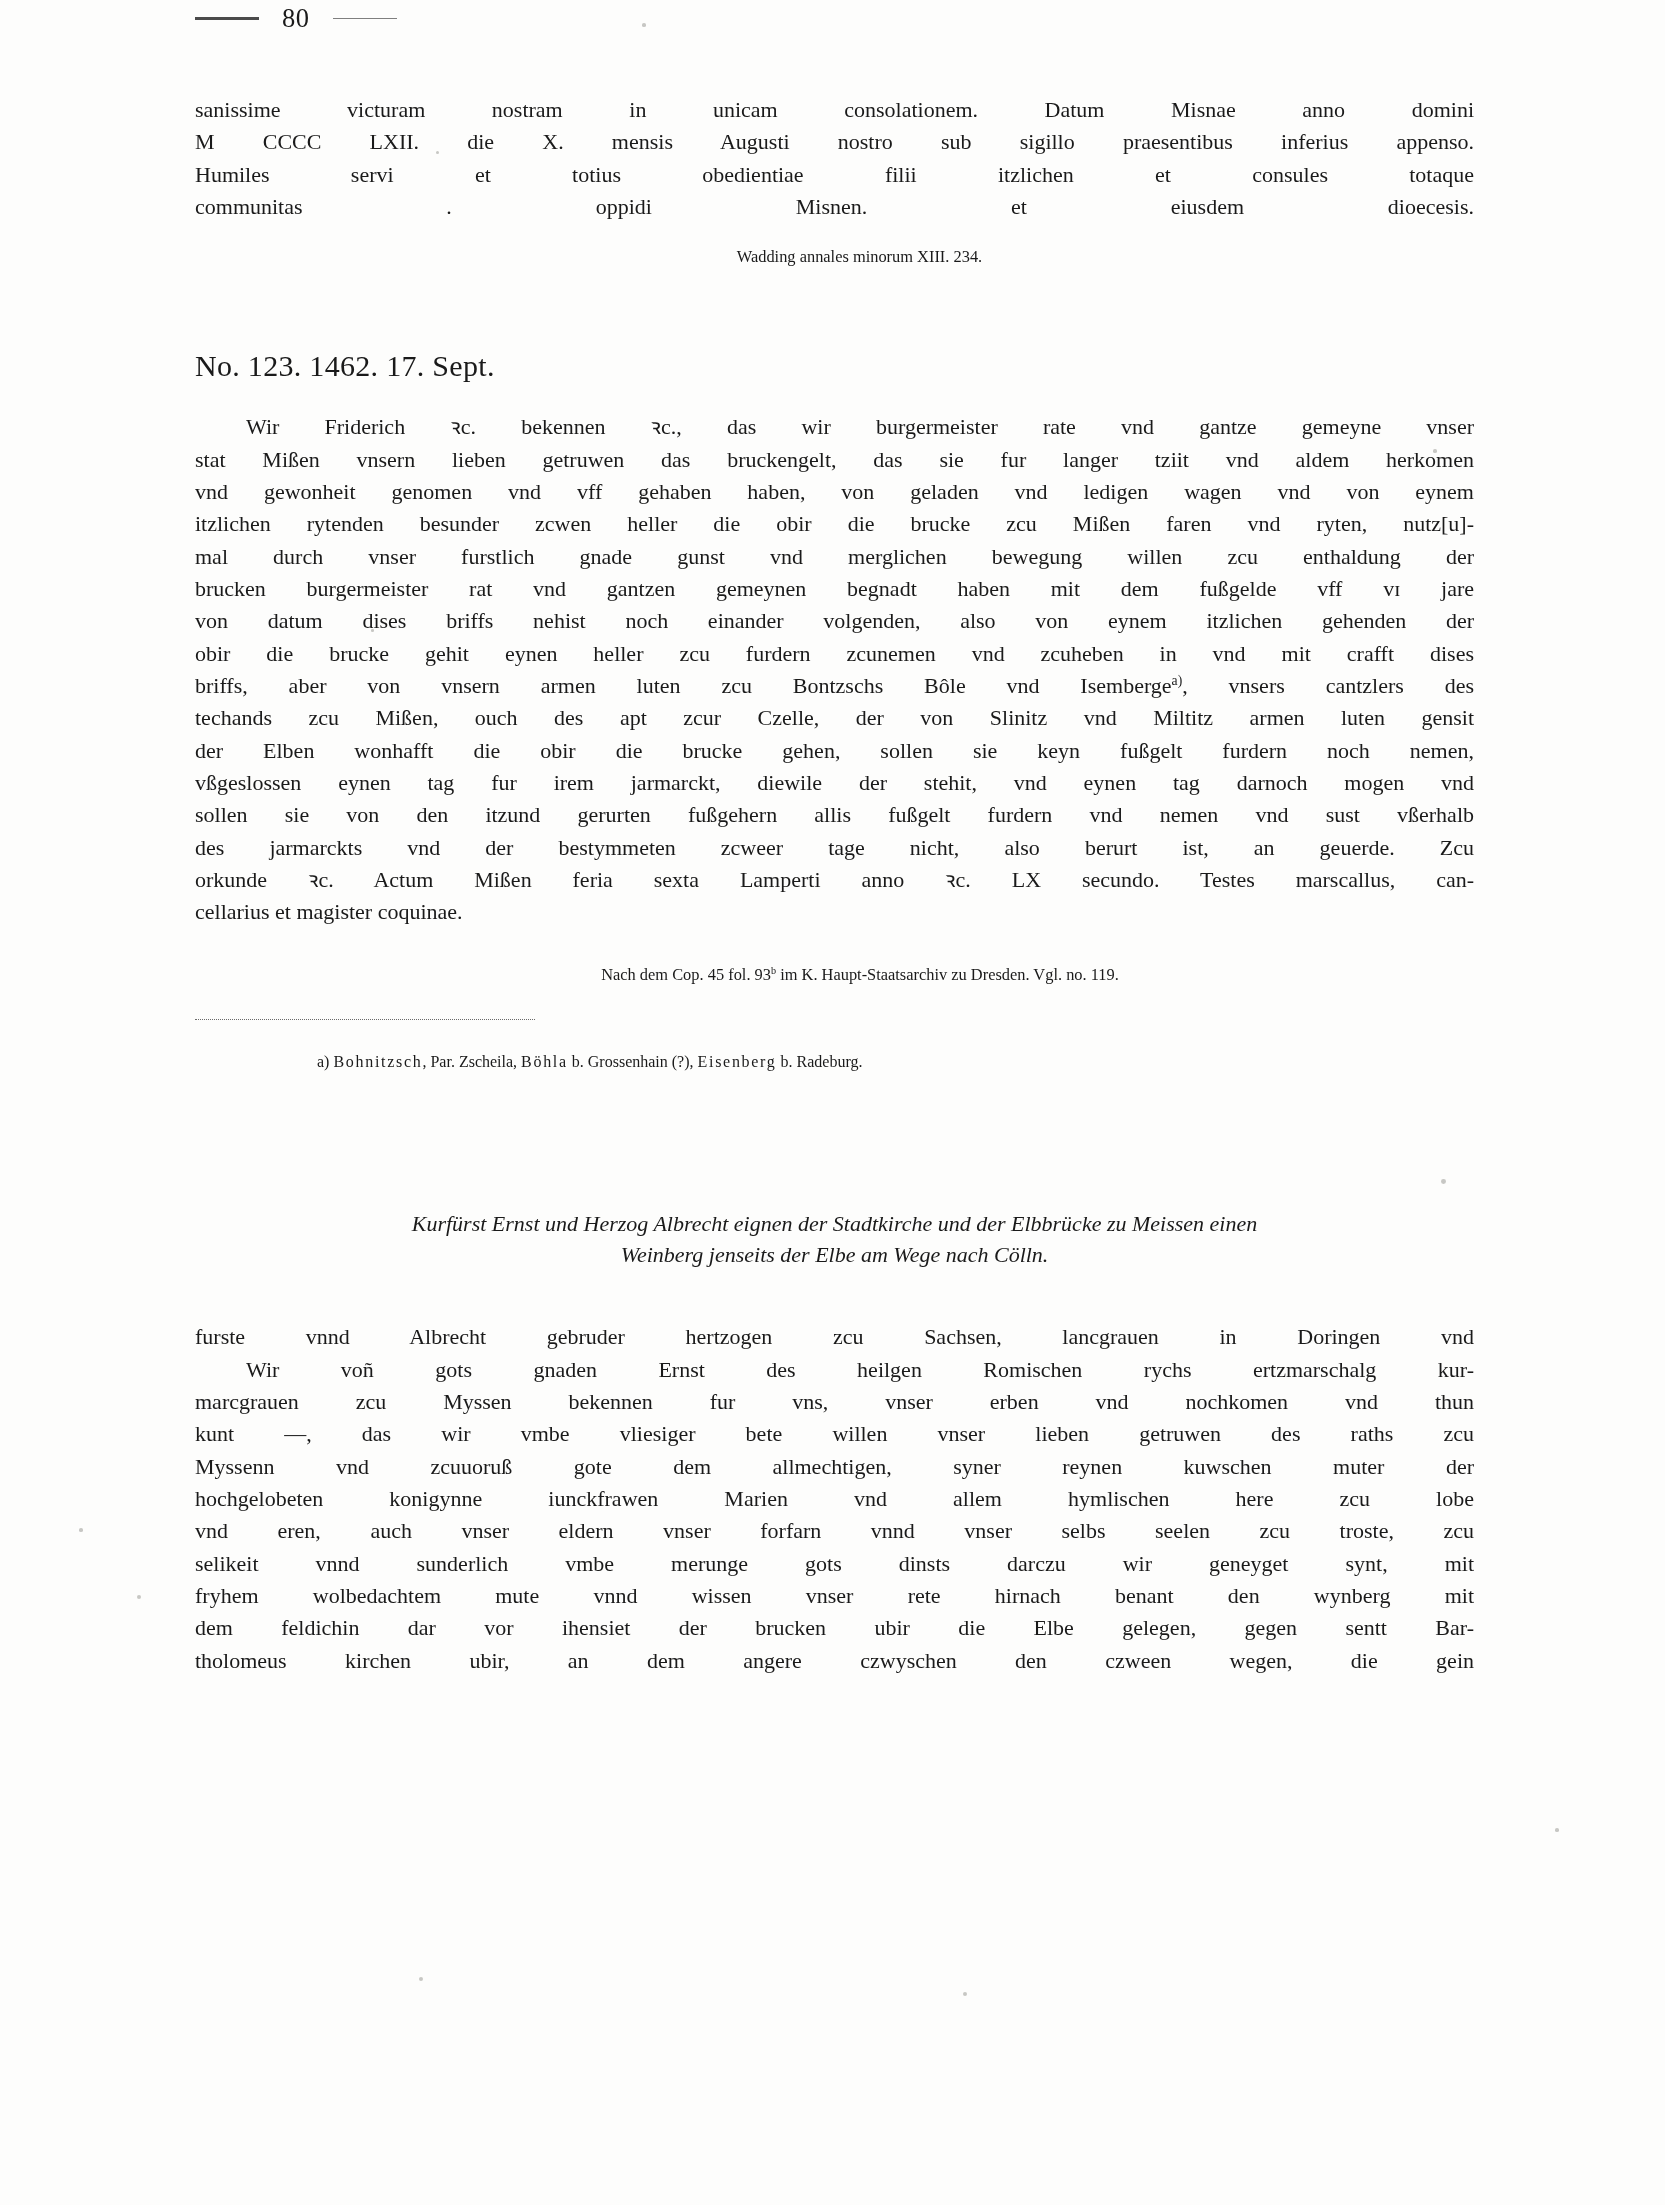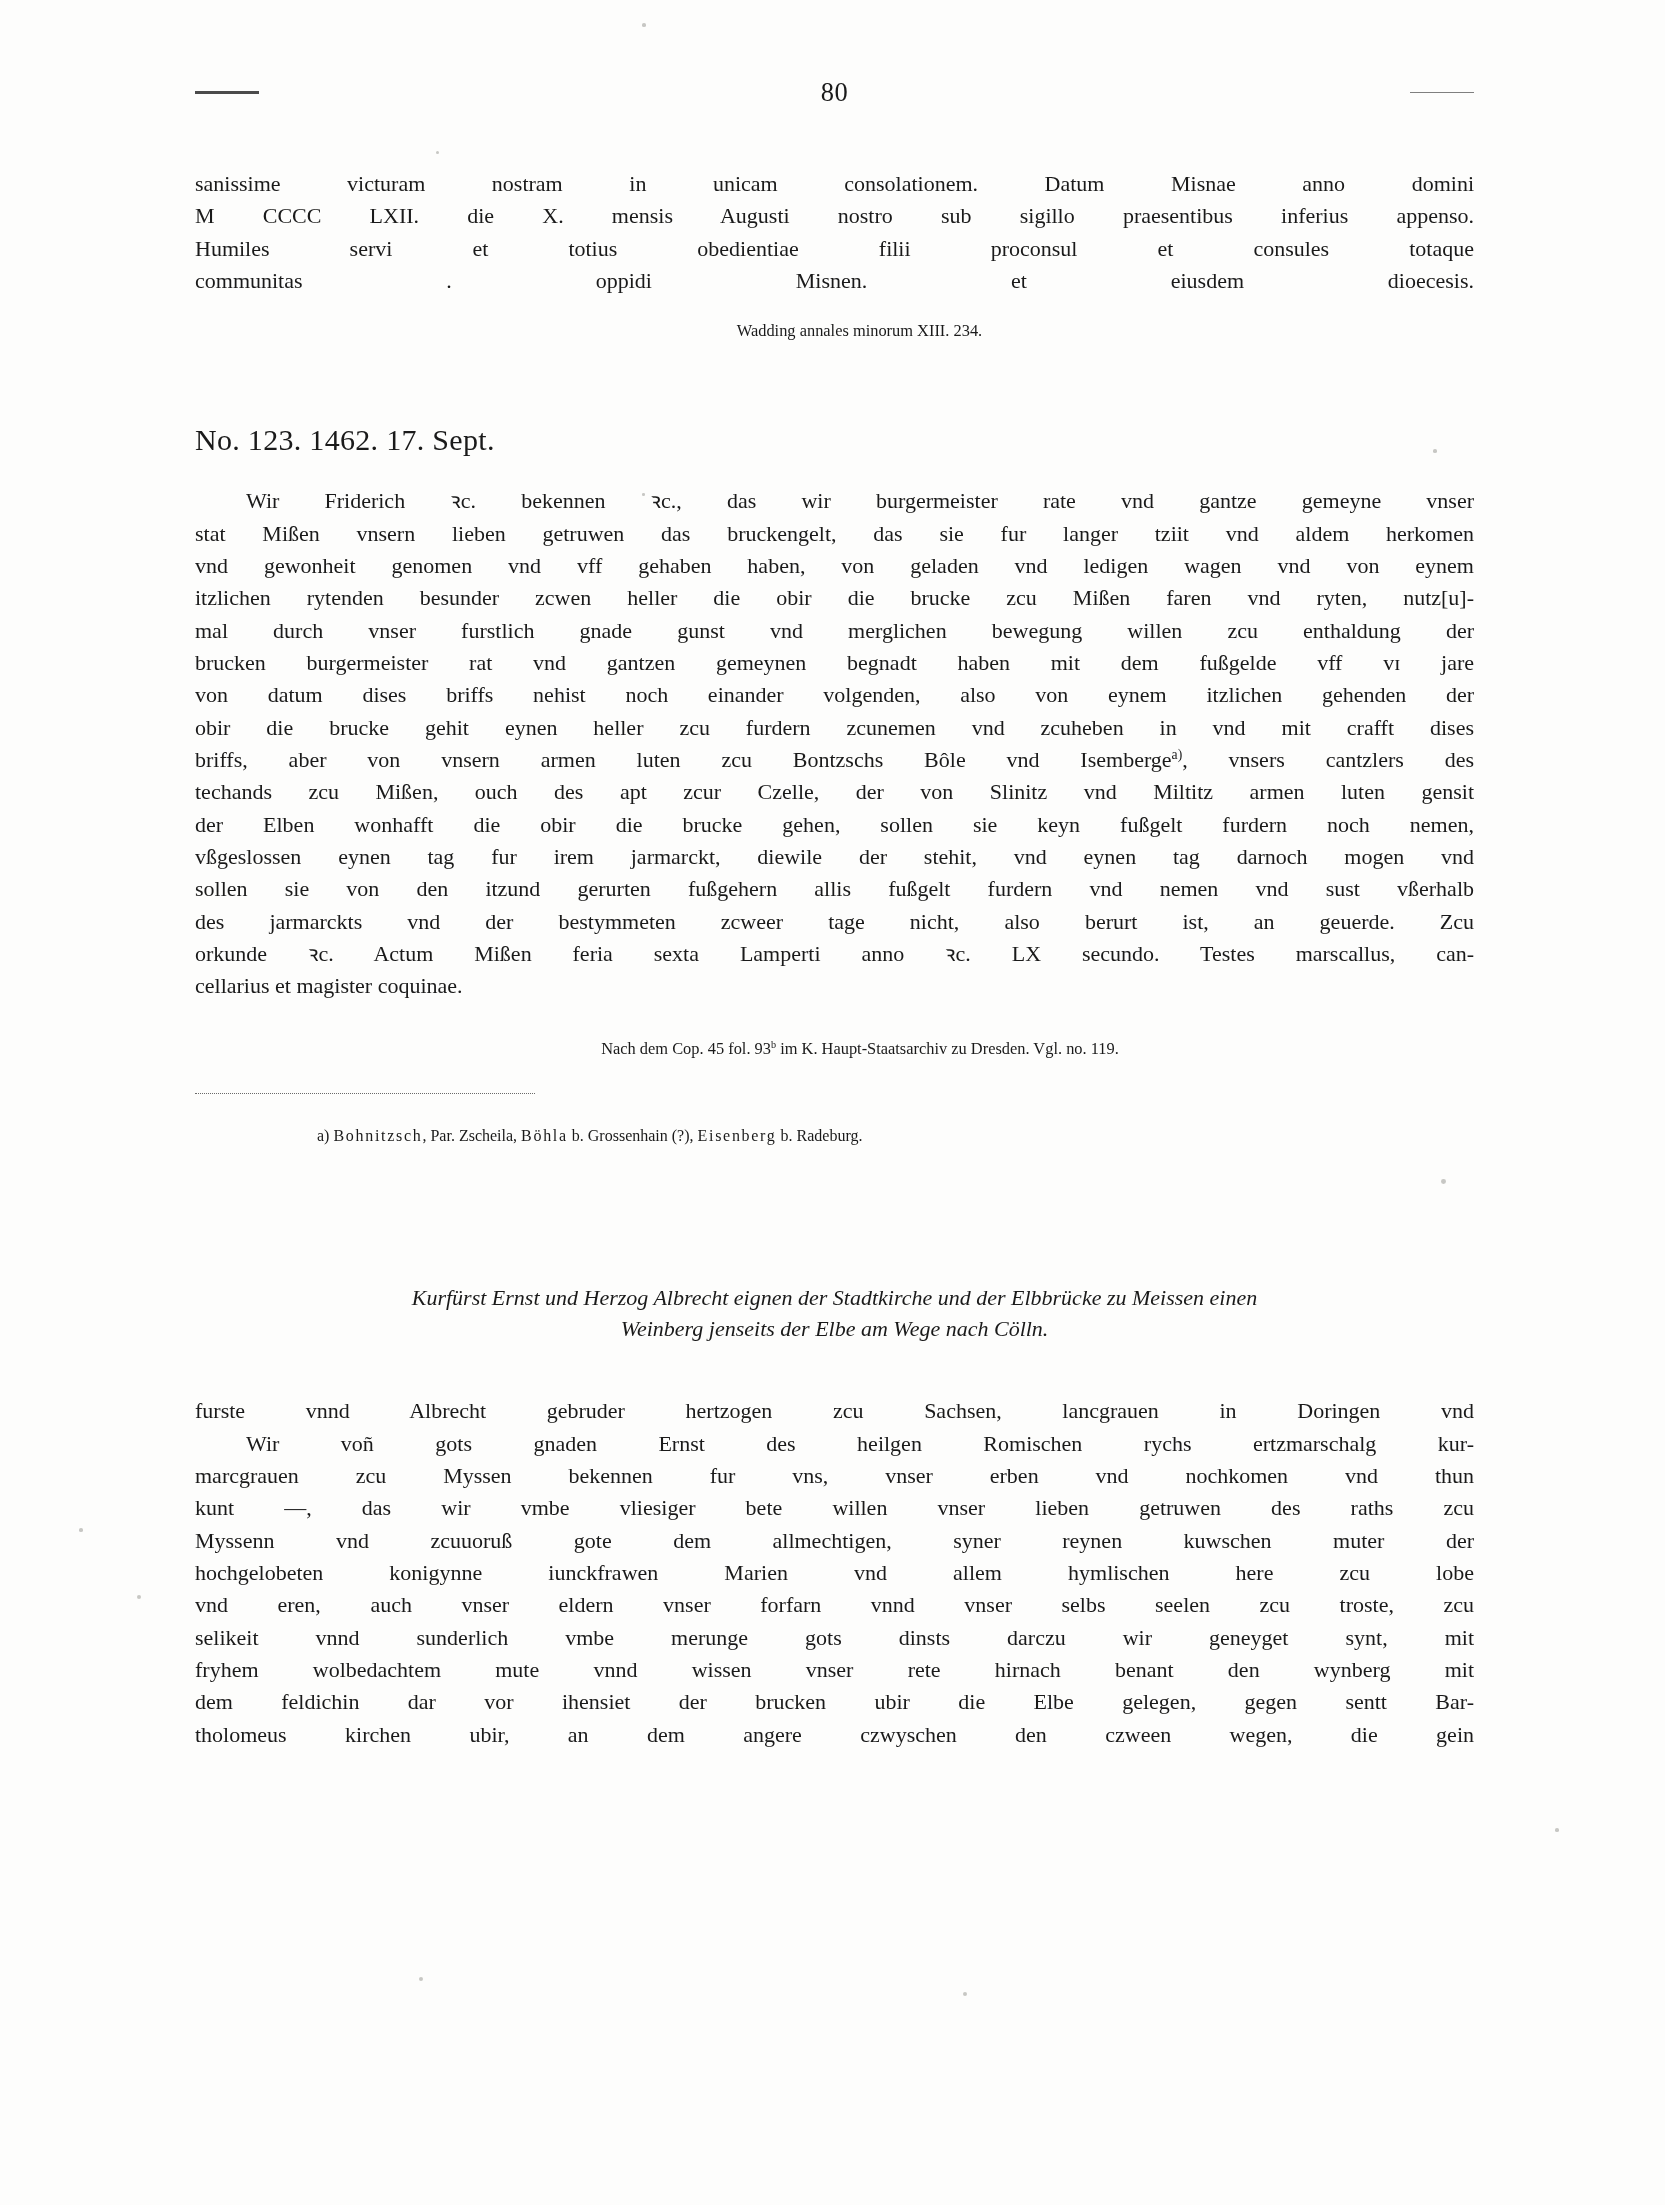--- a/index.html
+++ b/index.html
@@ -29,23 +29,22 @@
     position: absolute;
     left: 195px;
     top: 0;
     width: 1279px;
   }
 
   
   .runhead {
     display: flex;
     align-items: center;
-    justify-content: space-between;
+    justify-content: flex-start;
     gap: 23px;
-    margin-top: 74px;
     height: 37px;
   }
   .runhead .folio {
     font-size: 26.5px;
     letter-spacing: 0.5px;
   }
   .runhead .dash {
     display: block;
     width: 64px;
     height: 2.1px;
@@ -151,21 +150,21 @@
       <span class="dash"></span>
       <span class="folio">80</span>
       <span class="dash d2"></span>
     </div>
 
     <div class="gap-a"></div>
 
     <div class="par justified">
       <span class="ln">sanissime victuram nostram in unicam consolationem.  Datum Misnae anno domini</span>
       <span class="ln">M CCCC LXII. die X. mensis Augusti nostro sub sigillo praesentibus inferius appenso.</span>
-      <span class="ln ctr">Humiles servi et totius obedientiae filii proconsul et consules totaque</span>
+      <span class="ln ctr">Humiles servi et totius obedientiae filii itzlichen et consules totaque</span>
       <span class="ln ctr">communitas . oppidi Misnen. et eiusdem dioecesis.</span>
     </div>
 
     <div class="gap-d"></div>
 
     <p class="src-note indent">Wadding annales minorum XIII. 234.</p>
 
     <div class="gap-c"></div>
 
     <h2 class="doc-head">No. 123.   1462.   17. Sept.</h2>

